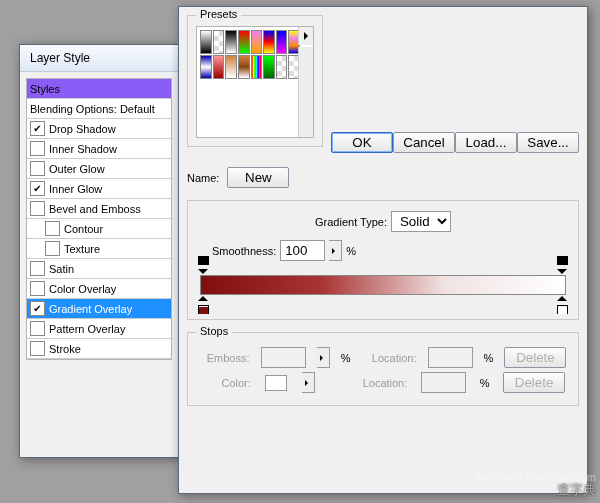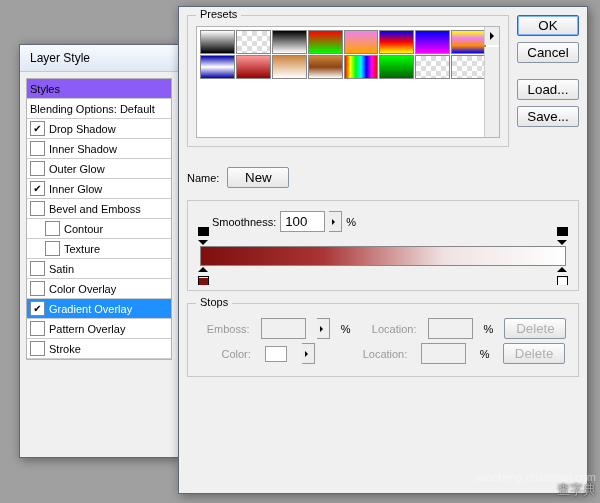--- a/index.html
+++ b/index.html
@@ -19,21 +19,21 @@
   .hdr,.row{height:19px;display:flex;align-items:center;padding:0 3px;border-bottom:1px solid #ccc;cursor:default}
   .hdr{background:#8b5cf6;font-weight:normal}
   .row.indent{padding-left:18px}
   .row.sel{background:#1e90ff;color:#fff}
   .ck{width:13px;height:13px;border:1px solid #888;background:#fff;margin-right:4px;display:inline-flex;align-items:center;justify-content:center;font-size:10px;line-height:1}
   .ck.on::after{content:"✔";color:#000}
   .fieldset{border:1px solid #c8c8c8;margin:0 0 12px;padding:10px 8px 8px;position:relative}
   .legend{position:absolute;top:-8px;left:8px;background:#f0f0f0;padding:0 4px;font-size:11px}
   .btn{height:21px;border:1px solid #8a95a3;border-radius:2px;background:linear-gradient(#fdfdfd,#e5e5e5);font:11px inherit;min-width:62px;padding:0 6px;margin-bottom:6px}
   .btn.primary{border-color:#306ac0;box-shadow:inset 0 0 0 1px #7fb5ff}
-  .rcol{display:flex;flex-direction:column;align-items:flex-end}
+  .rcol{display:flex;align-items:flex-end}
   .flex{display:flex;gap:8px}
   .main{flex:1}
   .presets{background:#fff;border:1px solid #b5b5b5;height:110px;position:relative}
   .presets-grid{display:grid;grid-template-columns:repeat(8,1fr);grid-auto-rows:24px;gap:1px;padding:3px;width:calc(100% - 16px)}
   .sw{border:1px solid #888}
   .scroll{position:absolute;right:0;top:20px;width:14px;bottom:0;border-left:1px solid #ccc;background:#eee}
   .menu-btn{position:absolute;right:0;top:0;width:14px;height:18px;background:#eee;display:flex;align-items:center;justify-content:center;border-left:1px solid #ccc}
   .menu-btn::after{content:"";border:4px solid transparent;border-left-color:#000;height:0;width:0;position:relative;right:-2px}
   .check{background:conic-gradient(#ddd 25%,#fff 0 50%,#ddd 0 75%,#fff 0) 0 0/10px 10px}
   .label{color:#000;text-align:right}
@@ -163,20 +163,24 @@
         <button class="btn">Save...</button>
       </div>
     </div>
 
     <div class="namerow">
       <span class="label">Name:</span>
       <button class="btn" style="margin:0">New</button>
     </div>
 
     <div class="fieldset" style="padding-bottom:18px">
+      <div class="gtrow">
+        <span class="label">Gradient Type:</span>
+        <select class="input"><option>Solid</option></select>
+      </div>
       <div style="display:flex;align-items:center;gap:4px;margin-left:16px">
         <span class="label">Smoothness:</span>
         <input class="input sm" value="100" style="">
         <div class="spin"></div>
         <span>%</span>
       </div>
       <div style="position:relative;margin-top:14px">
         <div class="gradbar">
           <div class="ostop" style="left:-3px"></div>
           <div class="ostop" style="right:-3px"></div>

